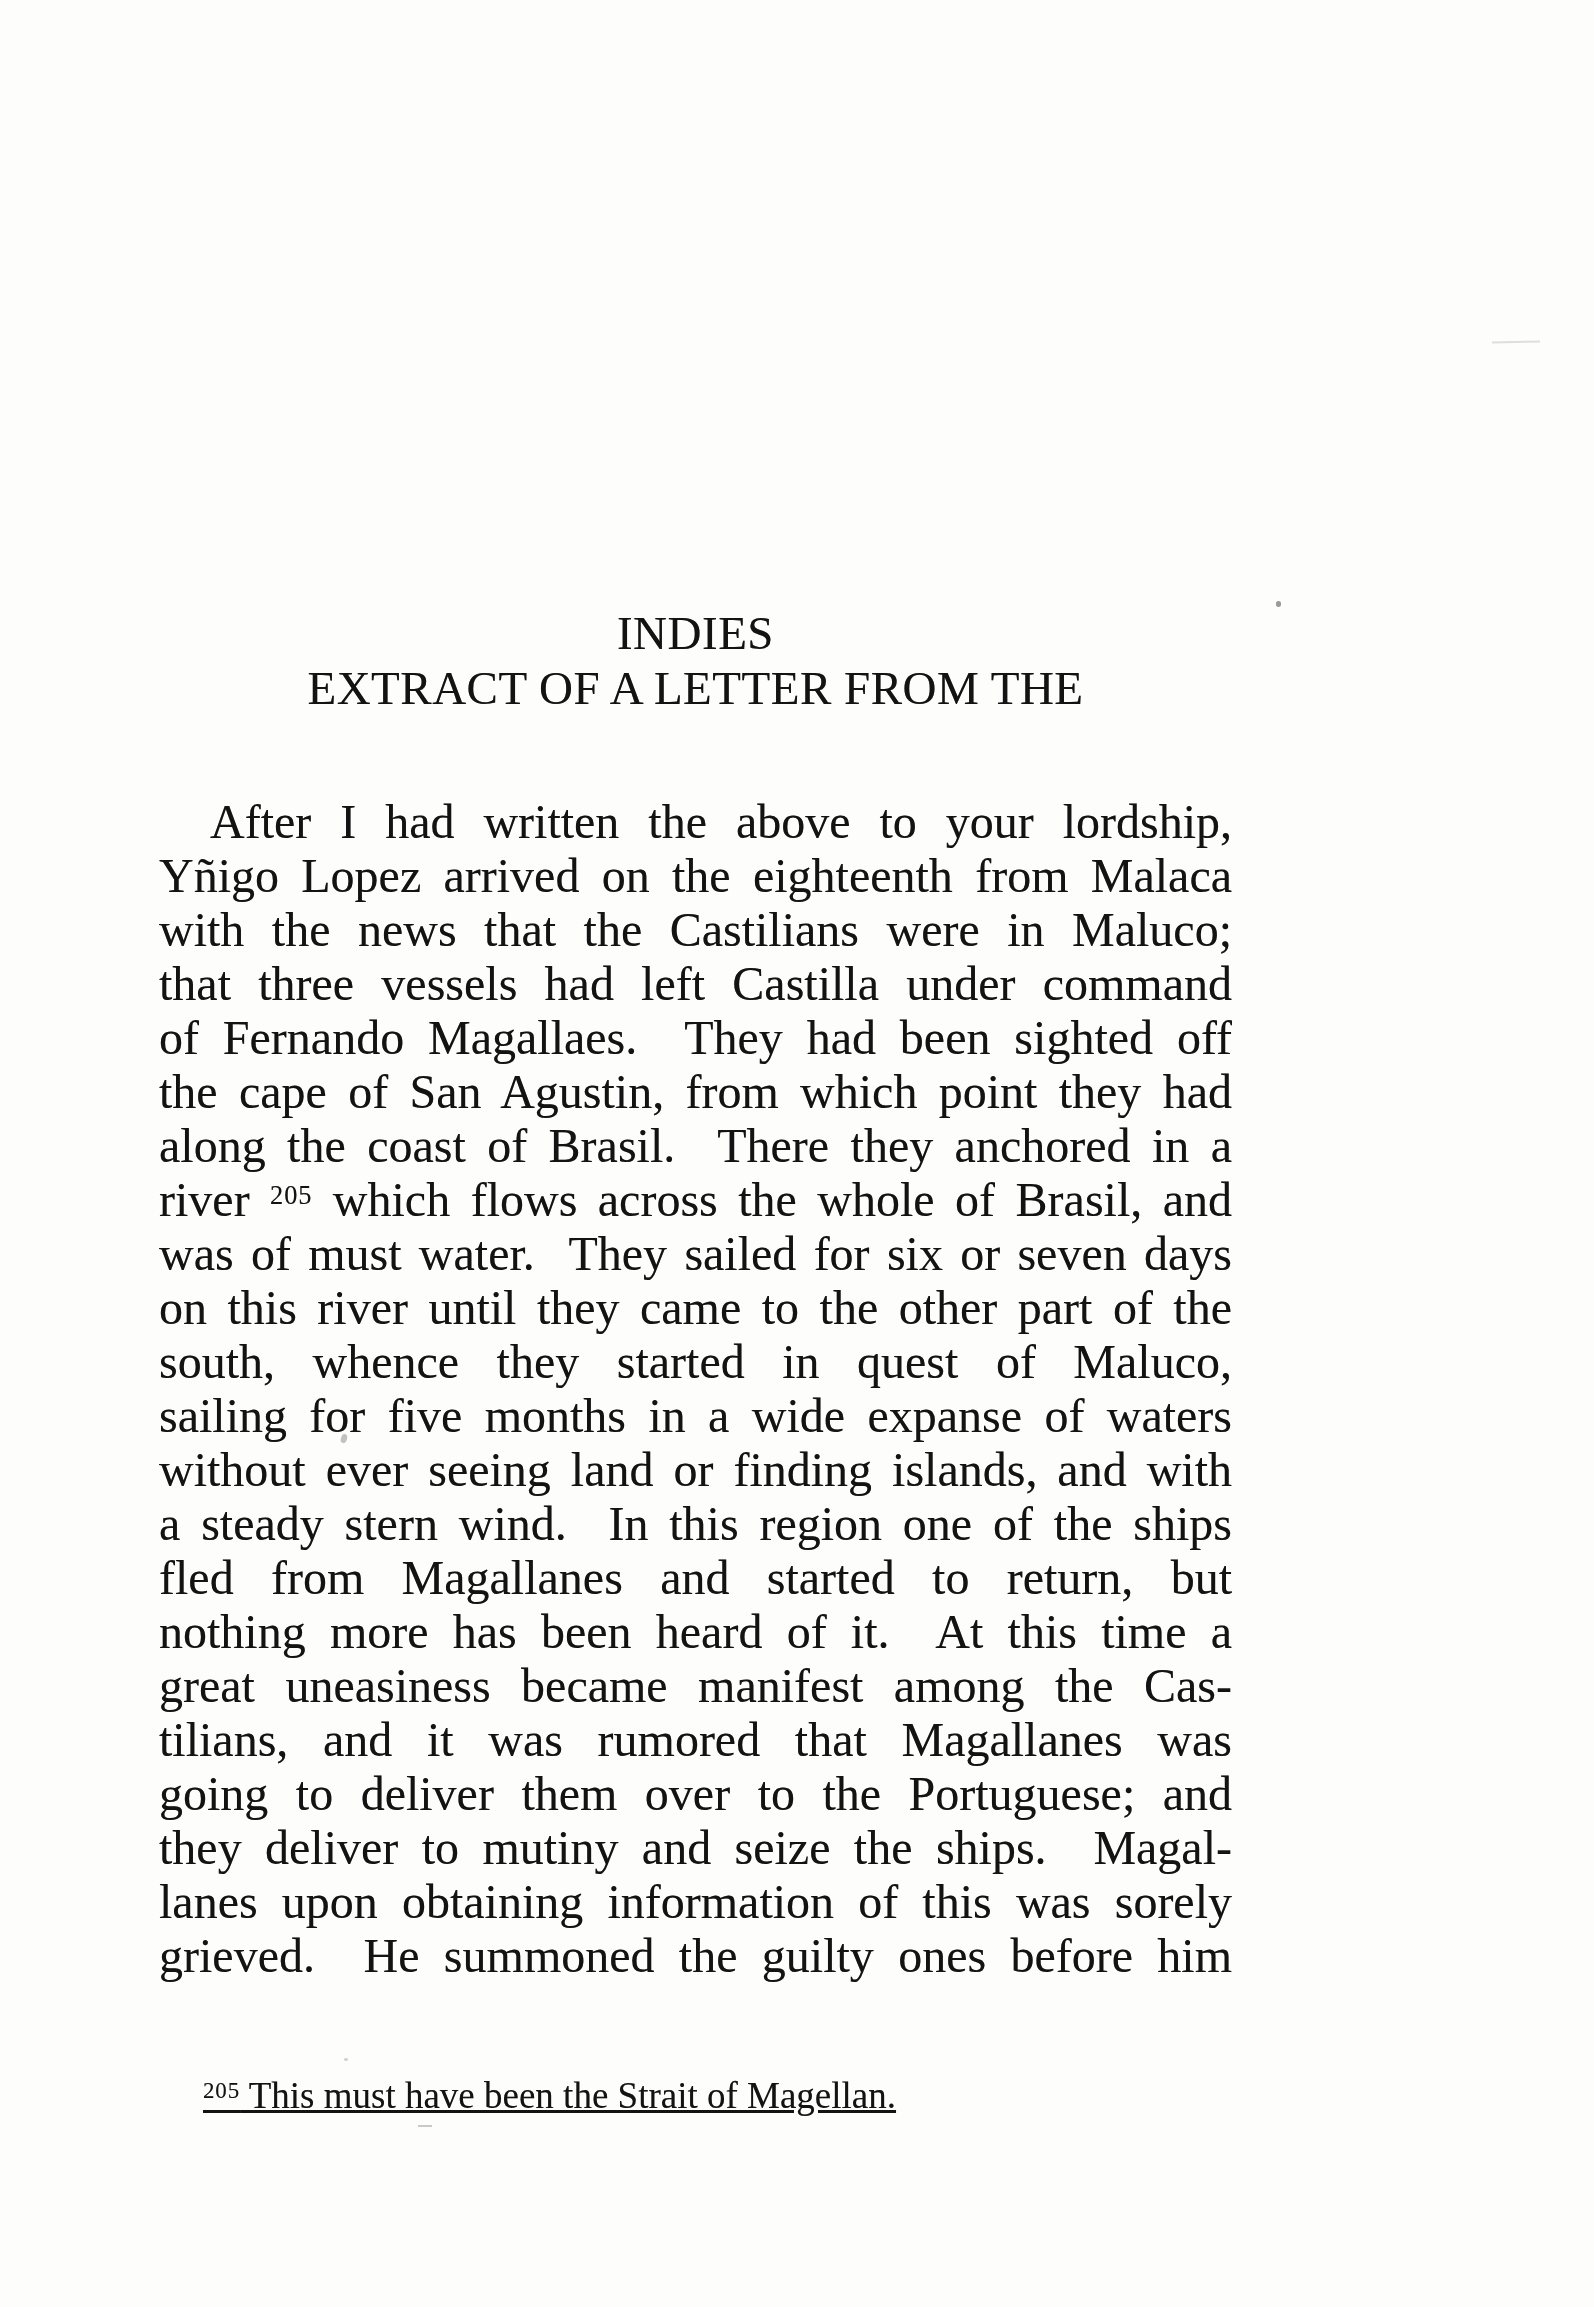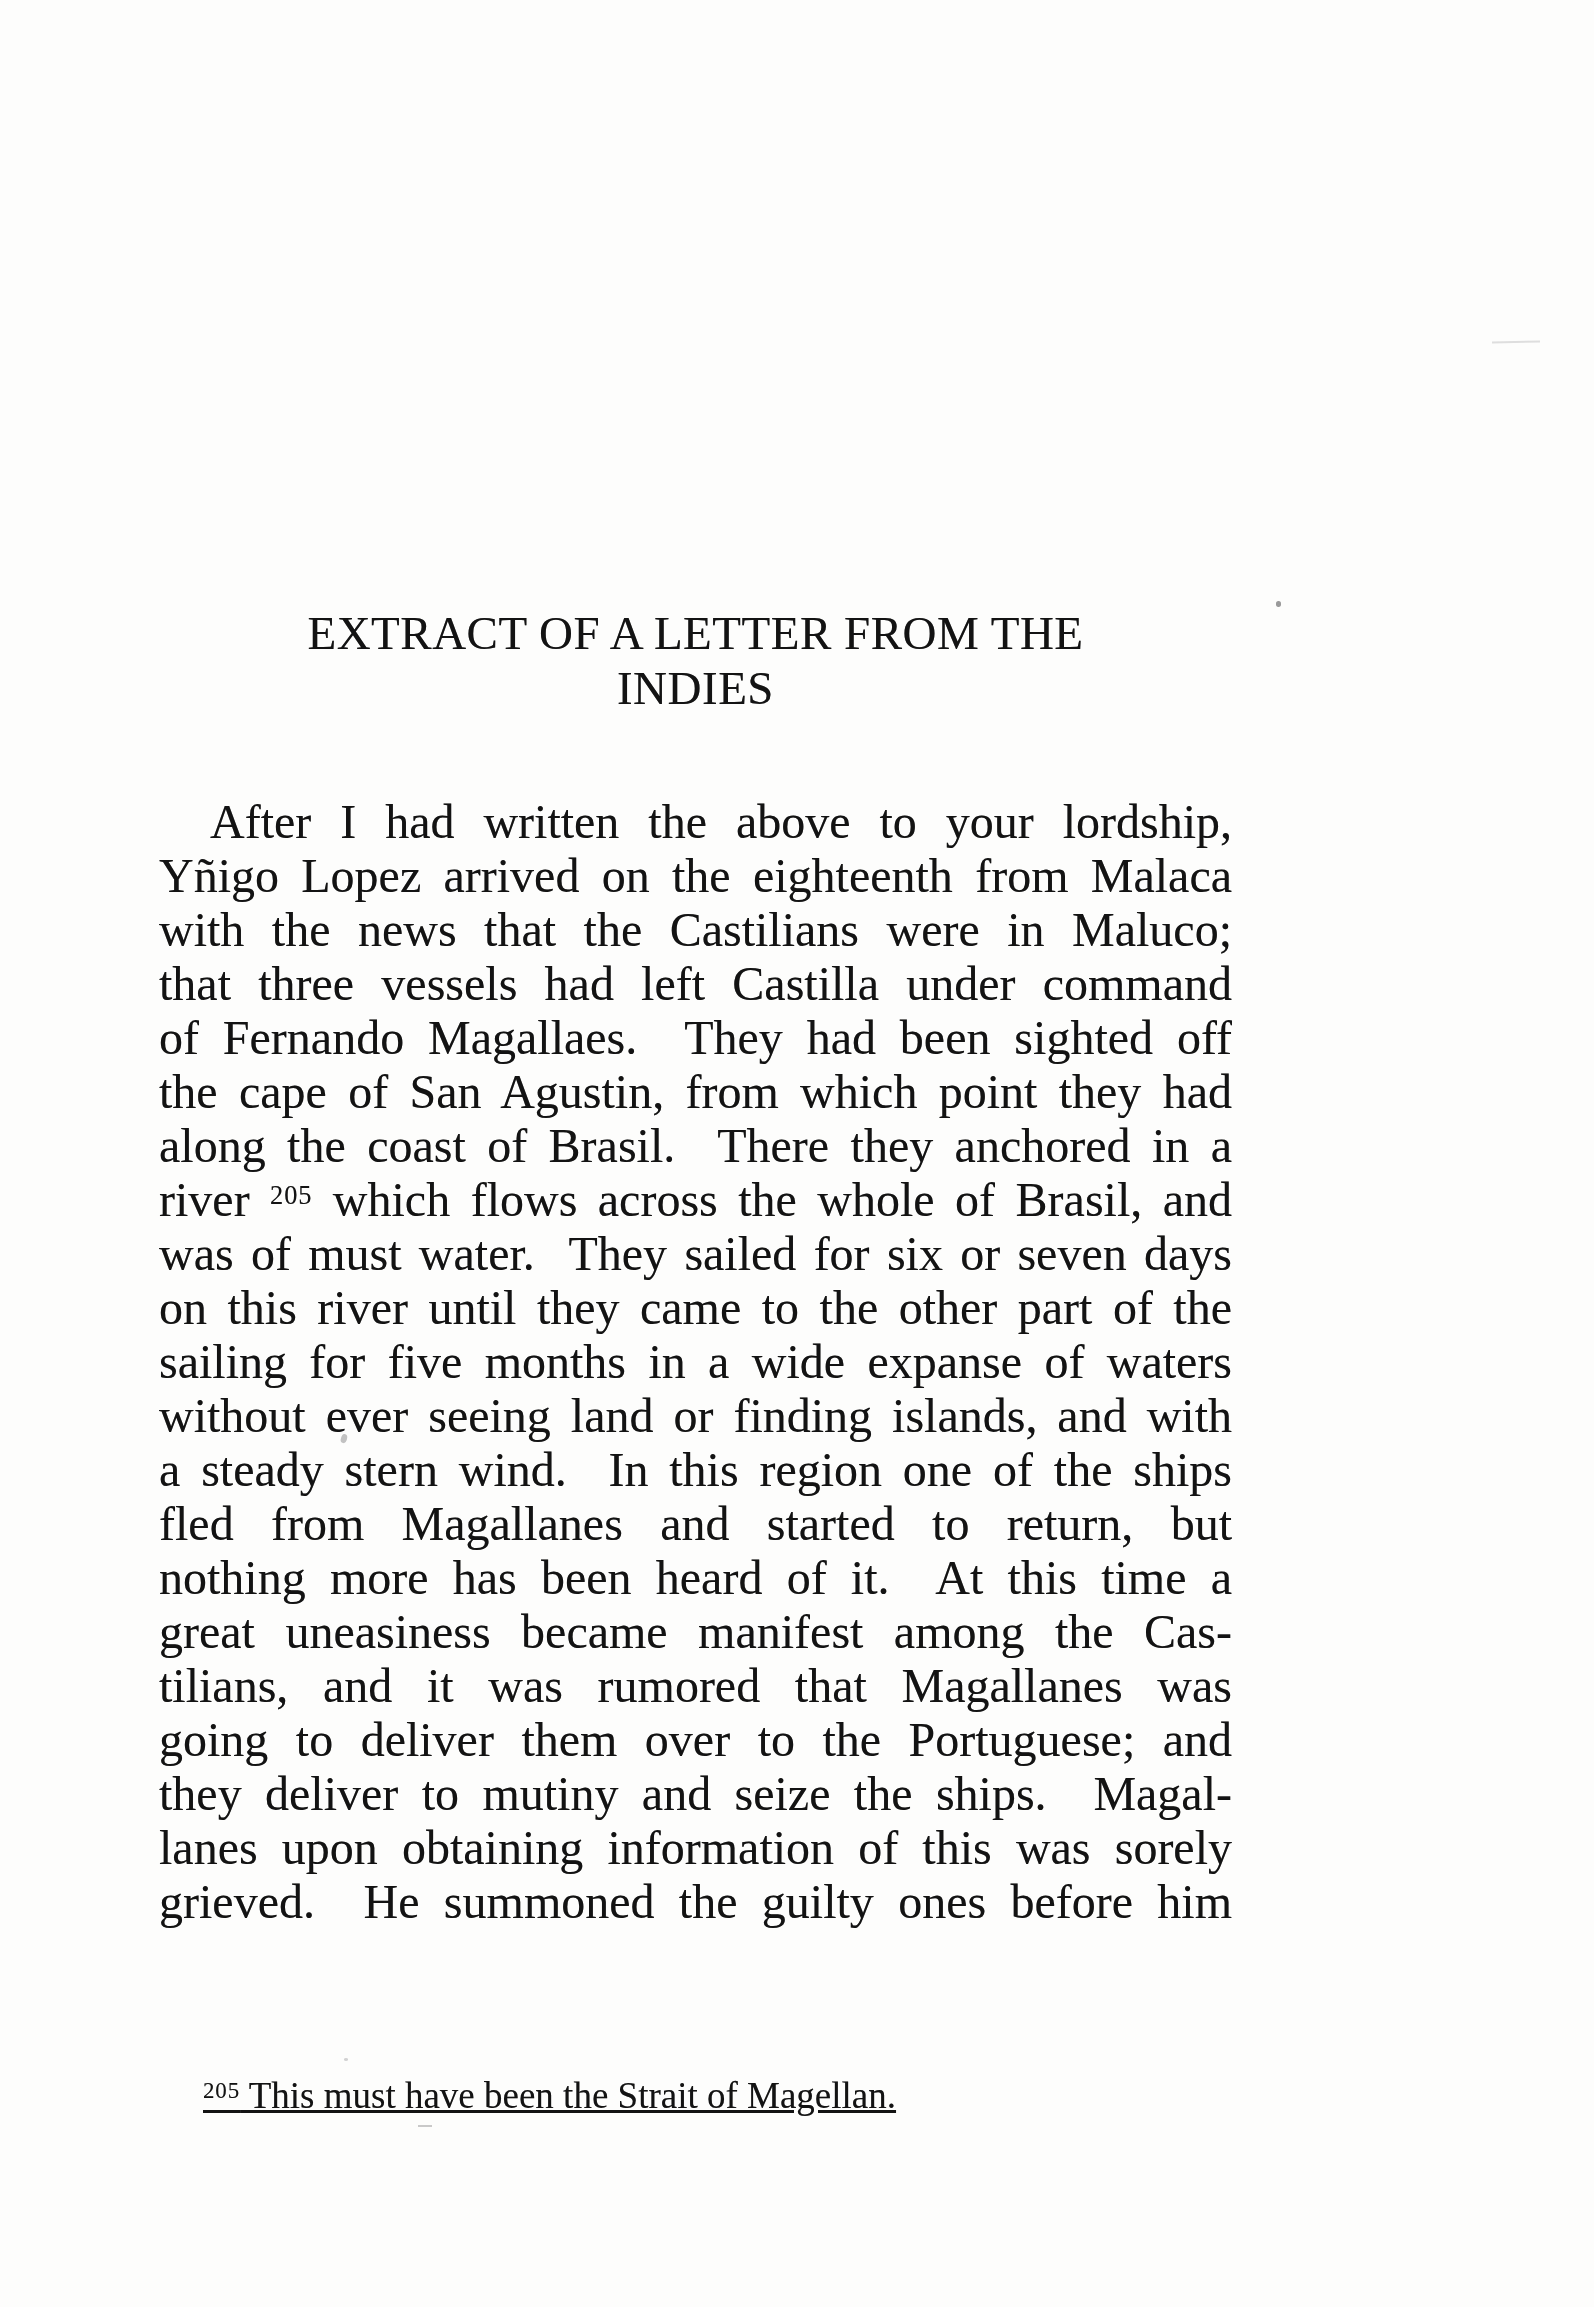--- a/index.html
+++ b/index.html
@@ -84,35 +84,36 @@
 
 <div class="page">
 
   <div class="artifact speck-a"></div>
   <div class="artifact mark-line"></div>
   <div class="artifact speck-b"></div>
   <div class="artifact speck-c"></div>
   <div class="artifact speck-d"></div>
 
   <header class="title-block">
+    <div>INDIES</div>
     <div>EXTRACT OF A LETTER FROM THE</div>
-    <div>INDIES</div>
   </header>
 
   <main class="body-block">
     <div class="line indent">After I had written the above to your lordship,</div>
     <div class="line">Yñigo Lopez arrived on the eighteenth from Malaca</div>
     <div class="line">with the news that the Castilians were in Maluco;</div>
     <div class="line">that three vessels had left Castilla under command</div>
     <div class="line">of Fernando Magallaes.  They had been sighted off</div>
     <div class="line">the cape of San Agustin, from which point they had</div>
     <div class="line">along the coast of Brasil.  There they anchored in a</div>
     <div class="line"><span>river </span><span class="sup">205</span><span> which flows across the whole of Brasil, and</span></div>
     <div class="line">was of must water.  They sailed for six or seven days</div>
     <div class="line">on this river until they came to the other part of the</div>
+    <div class="line">south, whence they started in quest of Maluco,</div>
     <div class="line">sailing for five months in a wide expanse of waters</div>
     <div class="line">without ever seeing land or finding islands, and with</div>
     <div class="line">a steady stern wind.  In this region one of the ships</div>
     <div class="line">fled from Magallanes and started to return, but</div>
     <div class="line">nothing more has been heard of it.  At this time a</div>
     <div class="line">great uneasiness became manifest among the Cas-</div>
     <div class="line">tilians, and it was rumored that Magallanes was</div>
     <div class="line">going to deliver them over to the Portuguese; and</div>
     <div class="line">they deliver to mutiny and seize the ships.  Magal-</div>
     <div class="line">lanes upon obtaining information of this was sorely</div>

